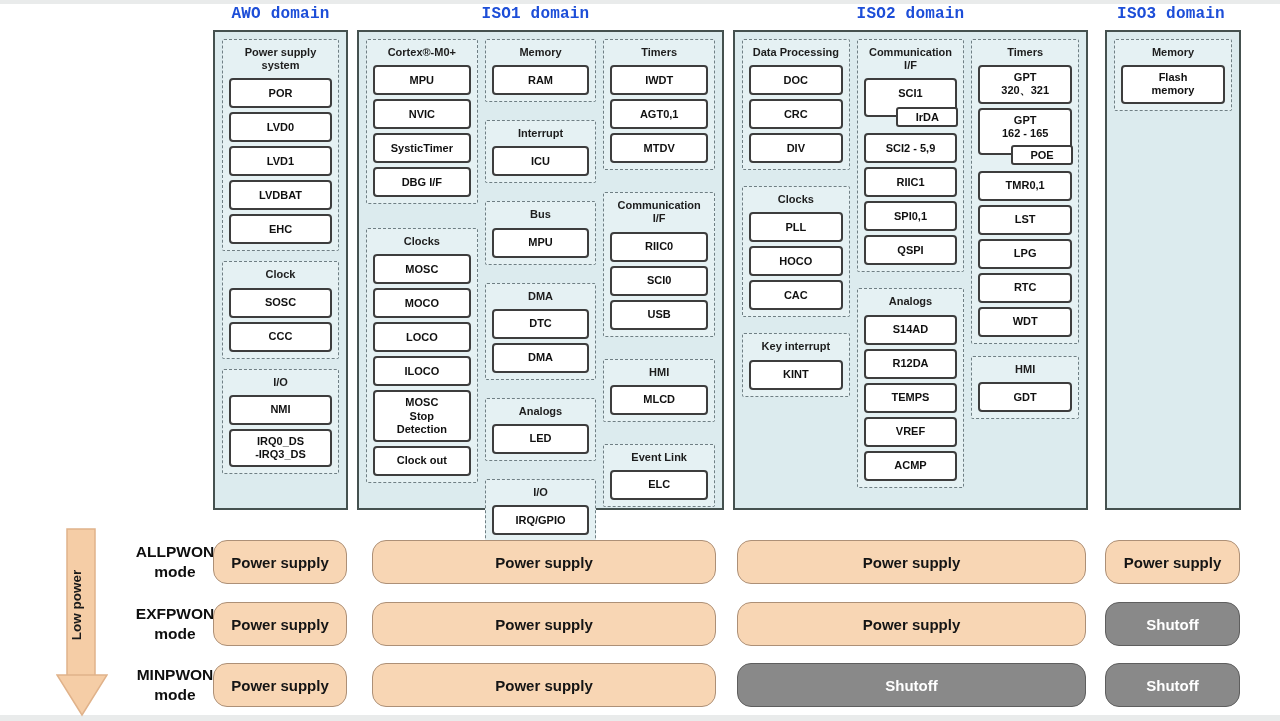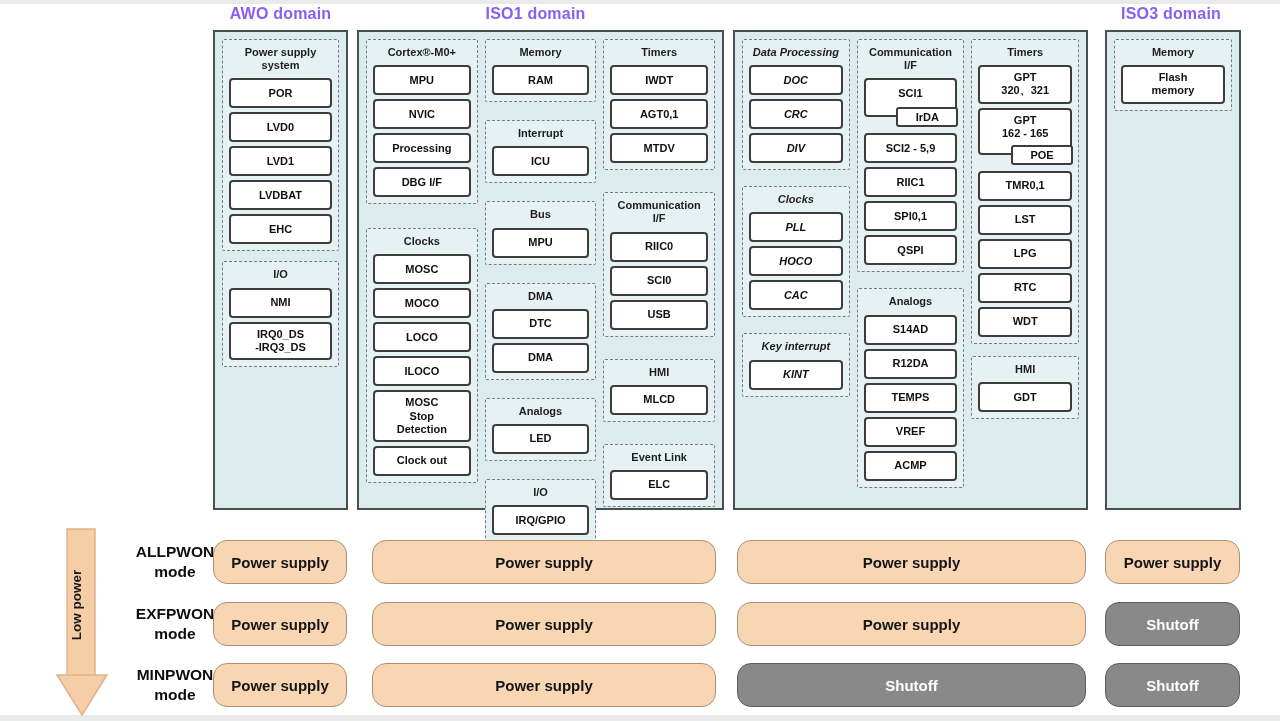--- a/index.html
+++ b/index.html
@@ -2,22 +2,22 @@
 <html style="--domain-fill: #dcebee; --group-fill: #e5f1f3; --power-fill: #f8d6b4; --power-border: #ad9077; --shutoff-fill: #898989; --shutoff-border: #5e5e5e; --arrow-fill: #f5cda6; --arrow-border: #e0b28a;"><head>
 <meta charset="utf-8">
 <style>
   html,body{margin:0;padding:0;background:#fff;}
   .stage{position:relative;width:1280px;height:721px;background:#fff;overflow:hidden;
          font-family:"Liberation Sans",sans-serif;}
   .edge{position:absolute;left:0;width:100%;background:#e9ebeb;}
   .edge-top{top:0;height:4px;}
   .edge-bottom{bottom:0;height:6px;}
 
-  .domain-header{position:absolute;top:5px;font-size:16px;font-weight:700;color:#8b5cf6;
-                 text-align:center;letter-spacing:.2px;}
+  .domain-header{position:absolute;top:5px;font-size:16px;font-weight:700;color:#1d4ed8;
+                 text-align:center;letter-spacing:.2px;font-family:Liberation Mono, monospace;}
   .h0{left:213px;width:135px}.h1{left:357px;width:357px}.h2{left:733px;width:355px}.h3{left:1103px;width:136px}
 
   .domain-box{position:absolute;top:30px;height:480px;background:var(--domain-fill);
               border:2px solid #45514f;box-sizing:border-box;padding:7px;display:flex;gap:7px;
               align-items:flex-start;}
   .d0{left:213px;width:135px}
   .d1{left:357px;width:367px}
   .d2{left:733px;width:355px}
   .d3{left:1105px;width:136px}
 
@@ -81,20 +81,29 @@
             <span class="lbl">LVD1</span>
           </div>
           <div class="item">
             <span class="lbl">LVDBAT</span>
           </div>
           <div class="item">
             <span class="lbl">EHC</span>
           </div>
         </div>
         <div class="group">
+          <div class="gtitle">Clock</div>
+          <div class="item">
+            <span class="lbl">SOSC</span>
+          </div>
+          <div class="item">
+            <span class="lbl">CCC</span>
+          </div>
+        </div>
+        <div class="group">
           <div class="gtitle">I/O</div>
           <div class="item">
             <span class="lbl">NMI</span>
           </div>
           <div class="item">
             <span class="lbl">IRQ0_DS
 -IRQ3_DS</span>
           </div>
         </div>
       </div>
@@ -104,21 +113,21 @@
       <div class="dcol" style="gap: 24px;">
         <div class="group">
           <div class="gtitle">Cortex®-M0+</div>
           <div class="item">
             <span class="lbl">MPU</span>
           </div>
           <div class="item">
             <span class="lbl">NVIC</span>
           </div>
           <div class="item">
-            <span class="lbl">Processing</span>
+            <span class="lbl">SysticTimer</span>
           </div>
           <div class="item">
             <span class="lbl">DBG I/F</span>
           </div>
         </div>
         <div class="group">
           <div class="gtitle">Clocks</div>
           <div class="item">
             <span class="lbl">MOSC</span>
           </div>
@@ -215,22 +224,23 @@
           </div>
         </div>
         <div class="group">
           <div class="gtitle">Event Link</div>
           <div class="item">
             <span class="lbl">ELC</span>
           </div>
         </div>
       </div>
     </div>
+    <div class="domain-header h2">ISO2 domain</div>
     <div class="domain-box d2">
-      <div class="dcol" style="gap: 16px; font-style: italic;">
+      <div class="dcol" style="gap: 16px;">
         <div class="group">
           <div class="gtitle">Data Processing</div>
           <div class="item">
             <span class="lbl">DOC</span>
           </div>
           <div class="item">
             <span class="lbl">CRC</span>
           </div>
           <div class="item">
             <span class="lbl">DIV</span>

